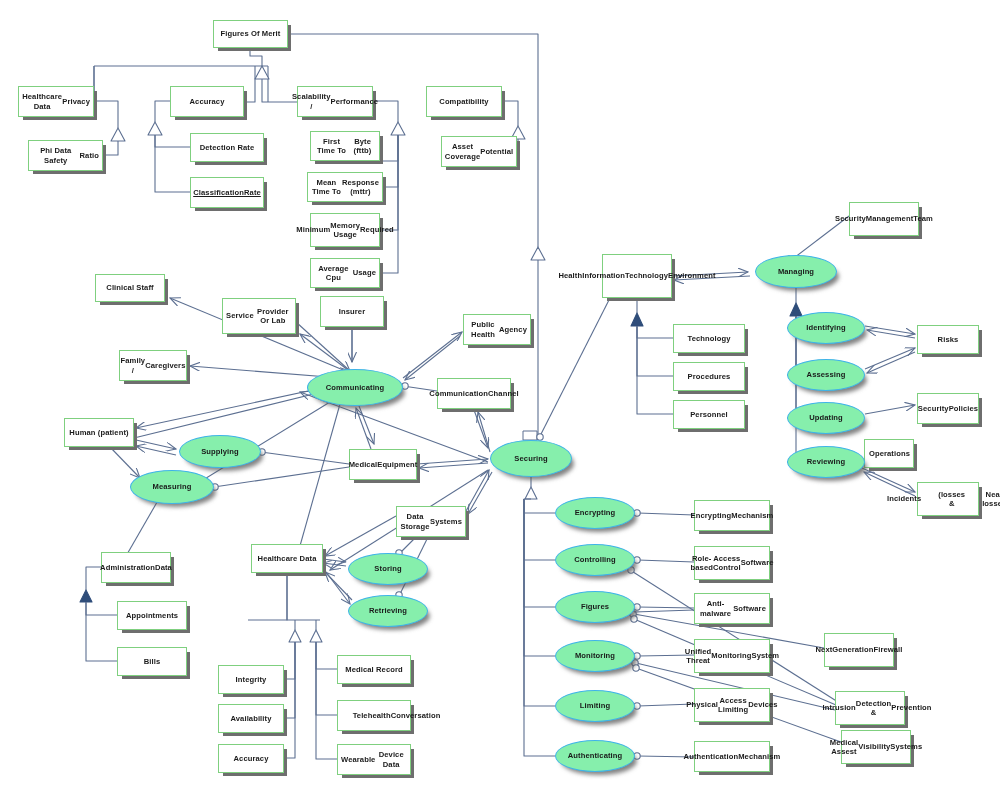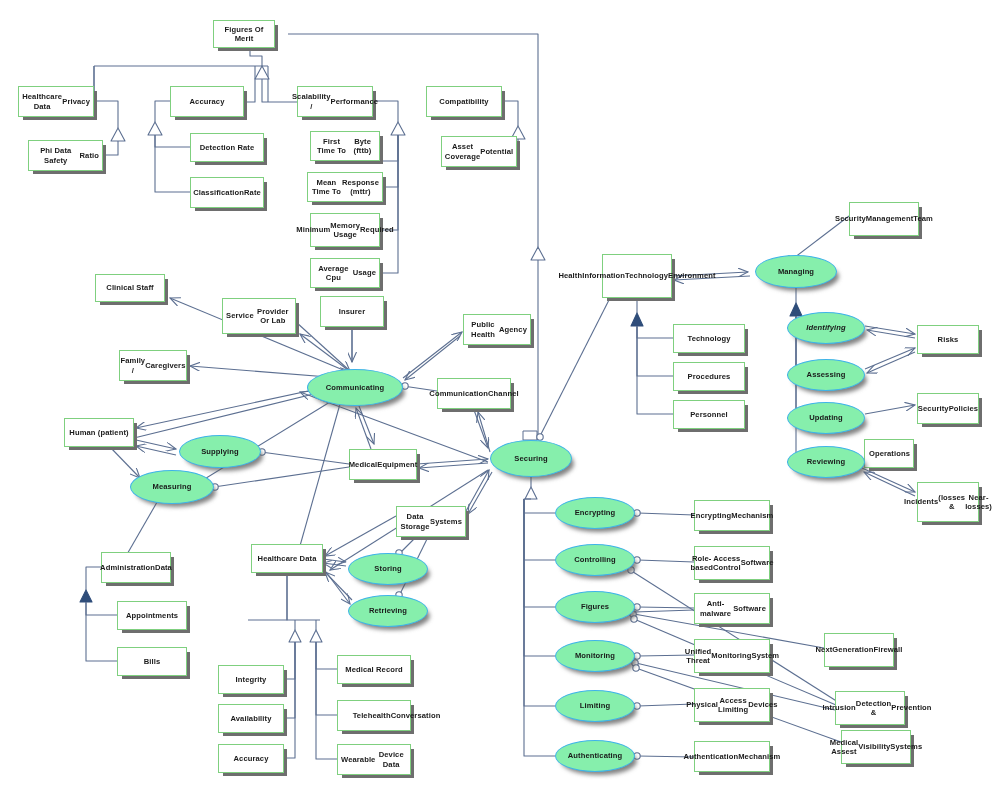--- a/index.html
+++ b/index.html
@@ -195,38 +195,38 @@
       <path d="M636,668 L841,742"></path>
       <circle cx="636" cy="668" r="3.2" fill="#fff"></circle>
       <path d="M694,610 L634,612"></path>
 
       <rect x="523" y="431" width="14" height="9" fill="#fff" stroke="#5c6f91" stroke-width="1"></rect>
       <circle cx="540" cy="437" r="3.2" fill="#fff" stroke="#5c6f91"></circle>
     </g>
   </svg>
 
   <div id="nodes">
-      <div class="node cls" style="left: 213px; top: 20px; width: 62px; height: 28px;">
+      <div class="node cls" style="left: 213px; top: 20px; width: 75px; height: 28px;">
         <span>Figures Of Merit</span>
       </div>
       <div class="node cls" style="left: 18px; top: 86px; width: 76px; height: 31px;">
         <span>Healthcare Data</span>
         <span>Privacy</span>
       </div>
       <div class="node cls" style="left: 28px; top: 140px; width: 75px; height: 31px;">
         <span>Phi Data Safety</span>
         <span>Ratio</span>
       </div>
       <div class="node cls" style="left: 170px; top: 86px; width: 74px; height: 31px;">
         <span>Accuracy</span>
       </div>
       <div class="node cls" style="left: 190px; top: 133px; width: 74px; height: 29px;">
         <span>Detection Rate</span>
       </div>
-      <div class="node cls" style="left: 190px; top: 177px; width: 74px; height: 31px;">
+      <div class="node cls" style="left: 190px; top: 177px; width: 74px; height: 31px; text-decoration: underline;">
         <span>Classification</span>
         <span>Rate</span>
       </div>
       <div class="node cls" style="left: 297px; top: 86px; width: 76px; height: 31px;">
         <span>Scalability /</span>
         <span>Performance</span>
       </div>
       <div class="node cls" style="left: 310px; top: 131px; width: 70px; height: 30px;">
         <span>First Time To</span>
         <span>Byte (fttb)</span>
@@ -340,21 +340,21 @@
       <div class="node cls" style="left: 917px; top: 325px; width: 62px; height: 29px;">
         <span>Risks</span>
       </div>
       <div class="node cls" style="left: 917px; top: 393px; width: 62px; height: 31px;">
         <span>Security</span>
         <span>Policies</span>
       </div>
       <div class="node cls" style="left: 864px; top: 439px; width: 50px; height: 29px; justify-content: flex-end;">
         <span>Operations</span>
       </div>
-      <div class="node cls" style="left: 917px; top: 482px; width: 62px; height: 40px;">
+      <div class="node cls" style="left: 917px; top: 482px; width: 62px; height: 34px; gap: 17px;">
         <span>Incidents</span>
         <span>(losses &amp;</span>
         <span>Near-losses)</span>
       </div>
       <div class="node cls" style="left: 694px; top: 500px; width: 76px; height: 31px;">
         <span>Encrypting</span>
         <span>Mechanism</span>
       </div>
       <div class="node cls" style="left: 694px; top: 546px; width: 76px; height: 34px;">
         <span>Role-based</span>
@@ -408,21 +408,21 @@
       </div>
       <div class="node ell" style="left: 348px; top: 553px; width: 80px; height: 32px;">
         <span>Storing</span>
       </div>
       <div class="node ell" style="left: 348px; top: 595px; width: 80px; height: 32px;">
         <span>Retrieving</span>
       </div>
       <div class="node ell" style="left: 755px; top: 255px; width: 82px; height: 33px;">
         <span>Managing</span>
       </div>
-      <div class="node ell" style="left: 787px; top: 312px; width: 78px; height: 32px; font-style: italic;">
+      <div class="node ell" style="left: 787px; top: 312px; width: 78px; height: 32px;">
         <span>Identifying</span>
       </div>
       <div class="node ell" style="left: 787px; top: 359px; width: 78px; height: 32px;">
         <span>Assessing</span>
       </div>
       <div class="node ell" style="left: 787px; top: 402px; width: 78px; height: 32px;">
         <span>Updating</span>
       </div>
       <div class="node ell" style="left: 787px; top: 446px; width: 78px; height: 32px;">
         <span>Reviewing</span>

